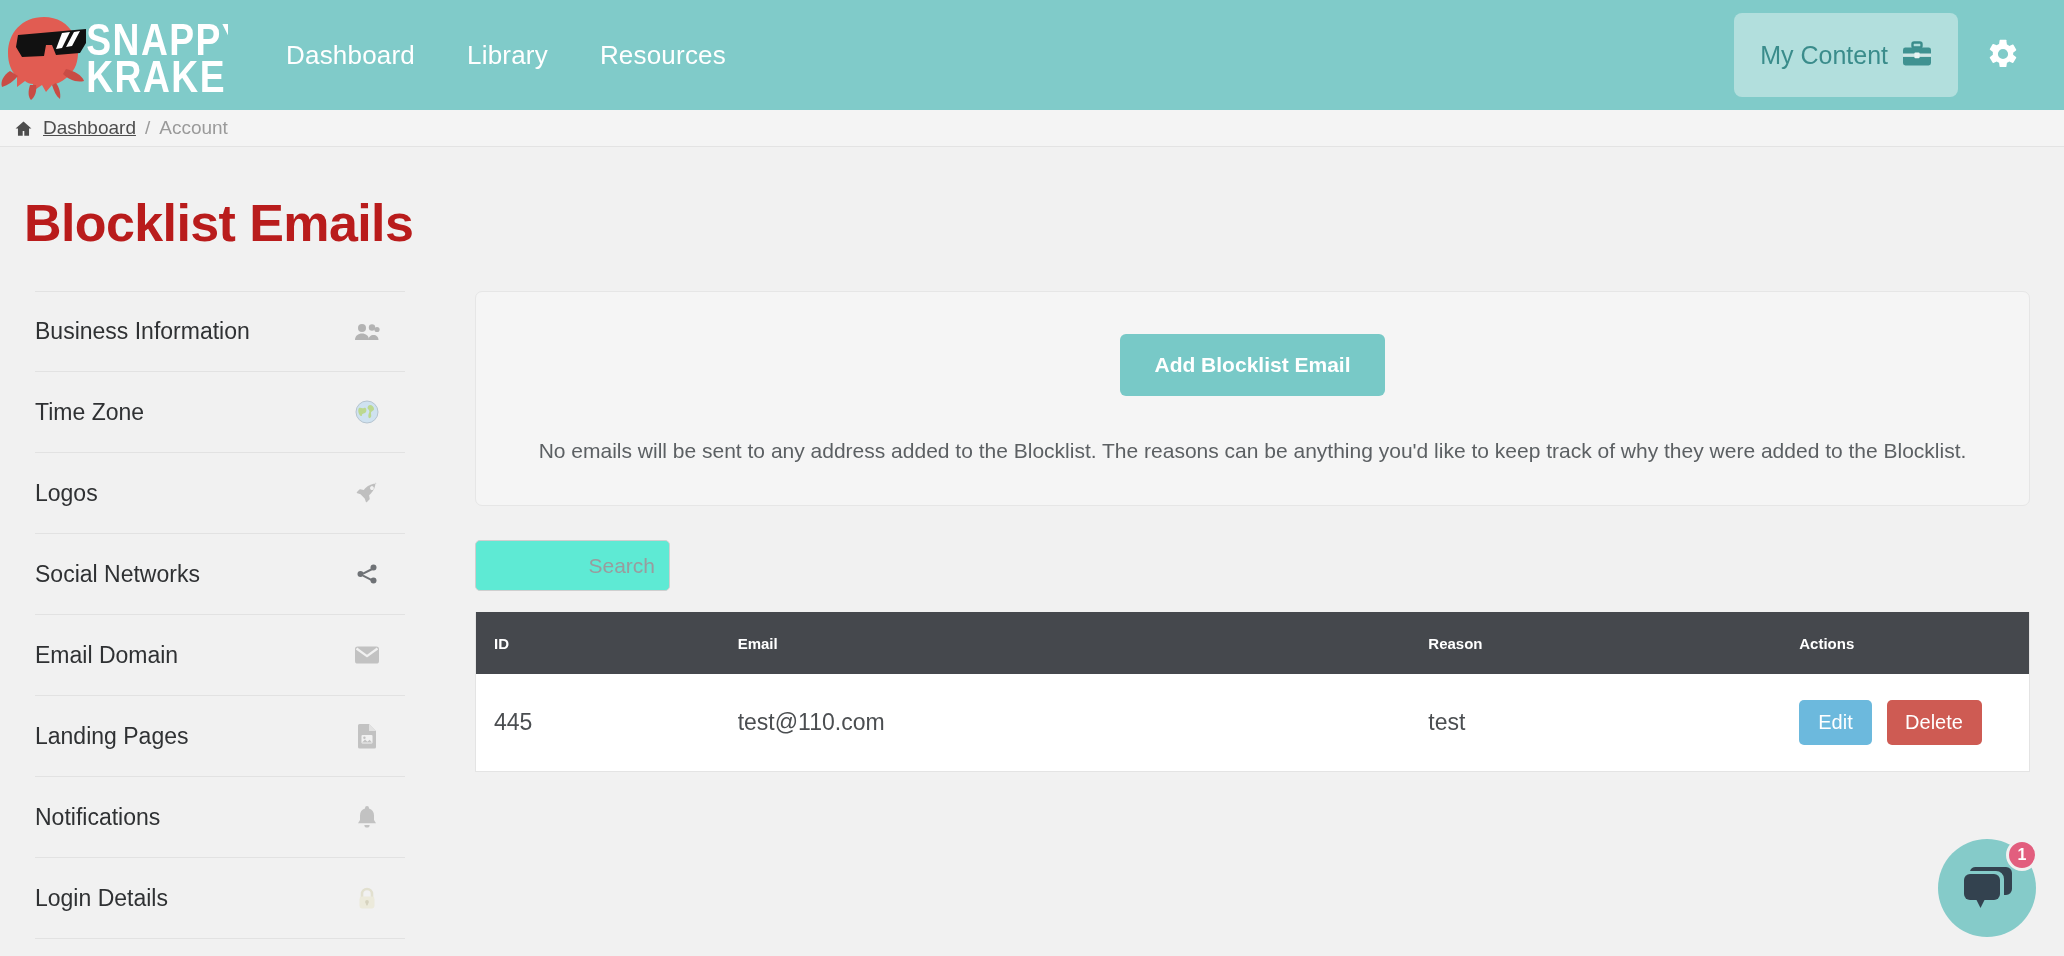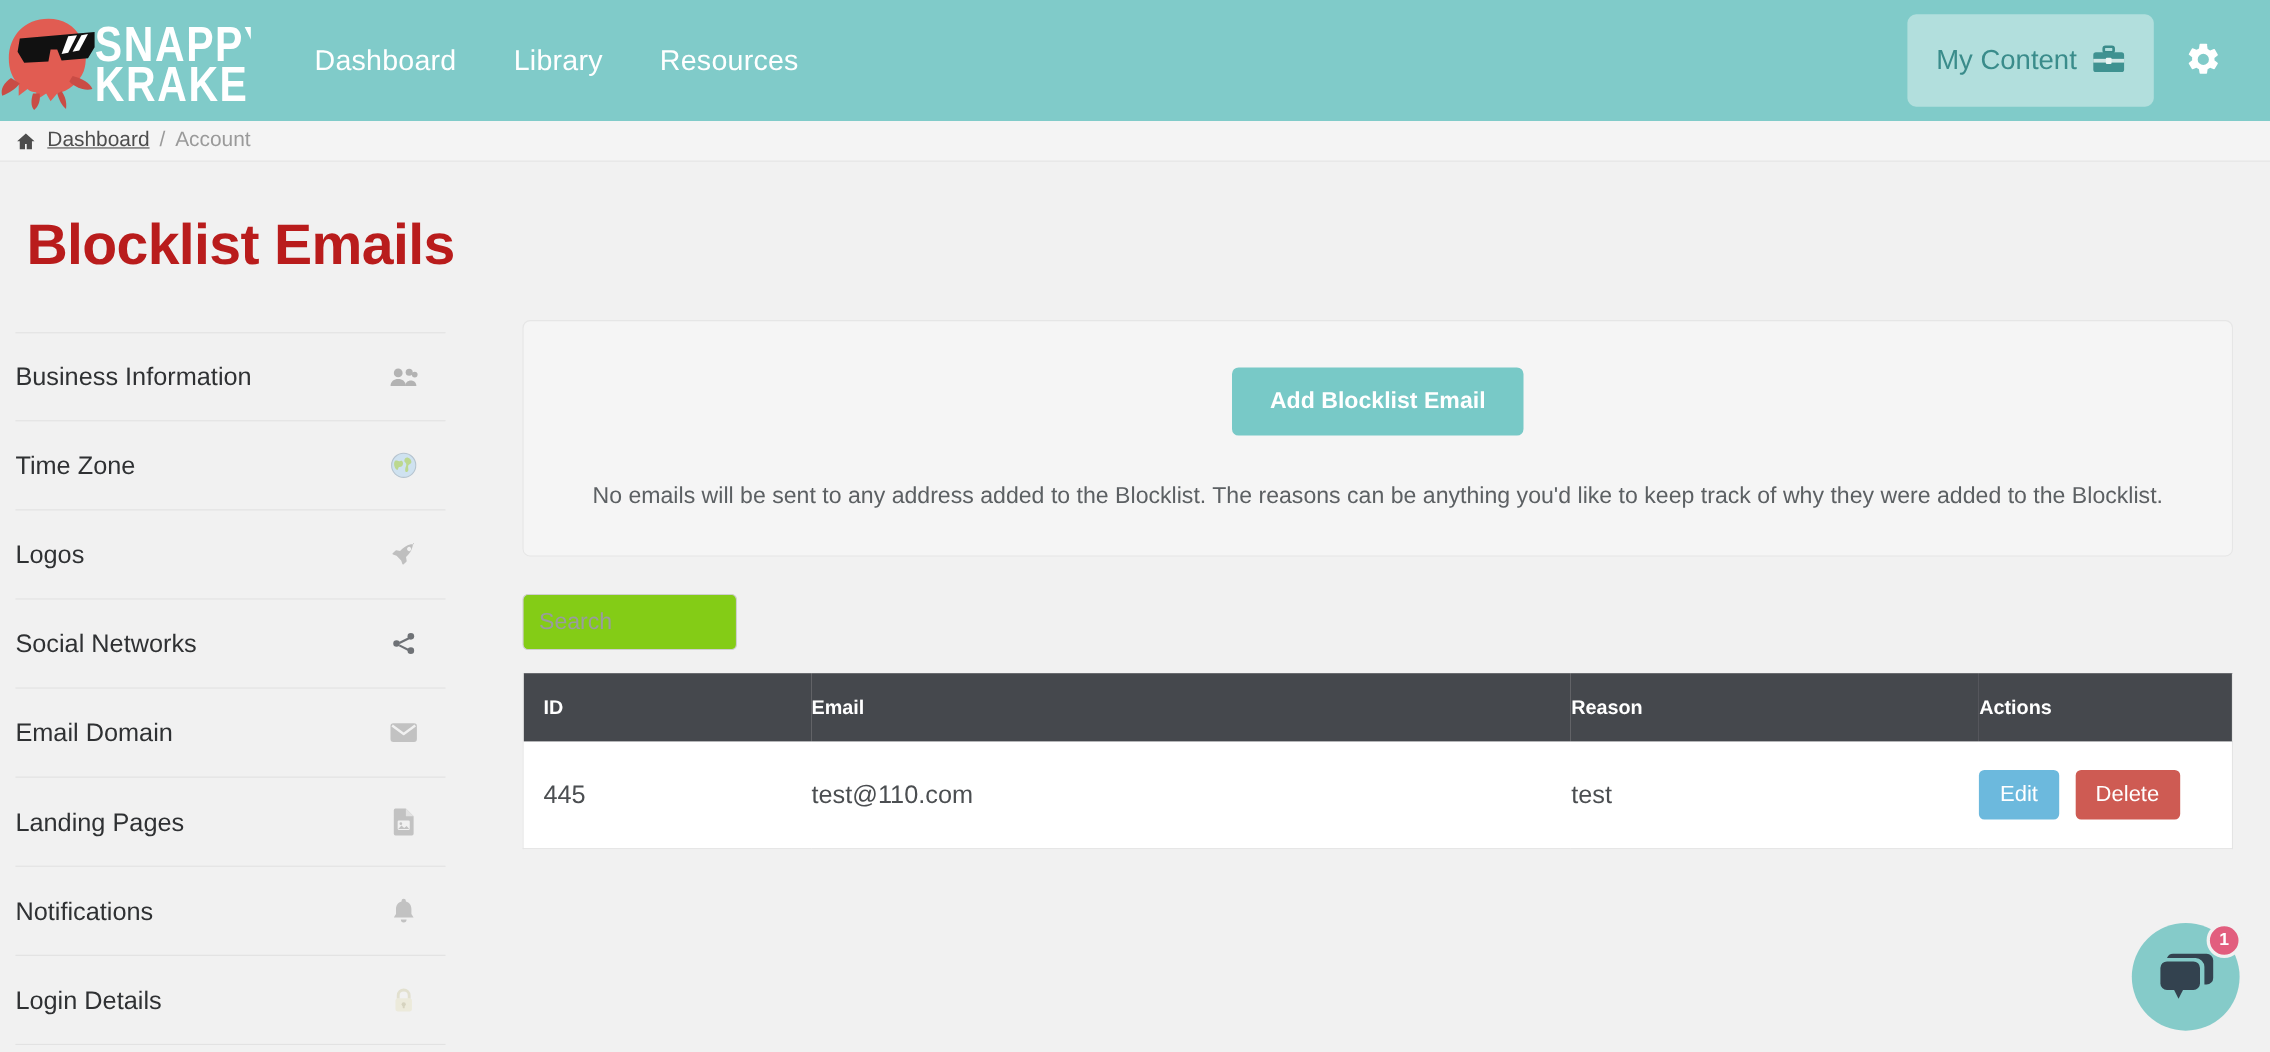--- a/index.html
+++ b/index.html
@@ -114,22 +114,21 @@
   }
 
   
   .content {
     display: flex;
     padding-top: 38px;
   }
   .sidebar {
     width: 405px;
     flex: 0 0 405px;
-    padding-left: 14px;
-    margin-top: 11px;
+    padding-left: 35px;
   }
   .side-item {
     height: 81px;
     display: flex;
     align-items: center;
     justify-content: space-between;
     border-bottom: 1px solid #e2e2e2;
     padding-right: 24px;
     cursor: pointer;
   }
@@ -176,43 +175,44 @@
     color: #5c6063;
     line-height: 1.4;
   }
 
   .search-row { margin-top: 34px; }
   .search-input {
     width: 195px;
     height: 51px;
     border: 1px solid #cfcfcf;
     border-radius: 5px;
-    background: #84cc16;
+    background: #5eead4;
     font-size: 21px;
     color: #3d4044;
     padding: 17px 14px;
     font-family: inherit;
     outline: none;
+    text-align: right;
   }
   .search-input::placeholder { color: #999c9e; }
 
   
   .table {
     margin-top: 21px;
     width: 100%;
     border-collapse: collapse;
     table-layout: fixed;
     background: #ffffff;
     border: 1px solid #e4e4e4;
     border-top: none;
   }
   .table thead th {
     background: #45484d;
     color: #ffffff;
-    font-size: 18px;
+    font-size: 15px;
     font-weight: bold;
     text-align: left;
     padding: 20px 0 20px 0;
     height: 62px;
   }
   .table thead th:first-child { padding-left: 18px; }
   .table tbody td {
     font-size: 23px;
     color: #4b4e51;
     padding: 26px 0;

